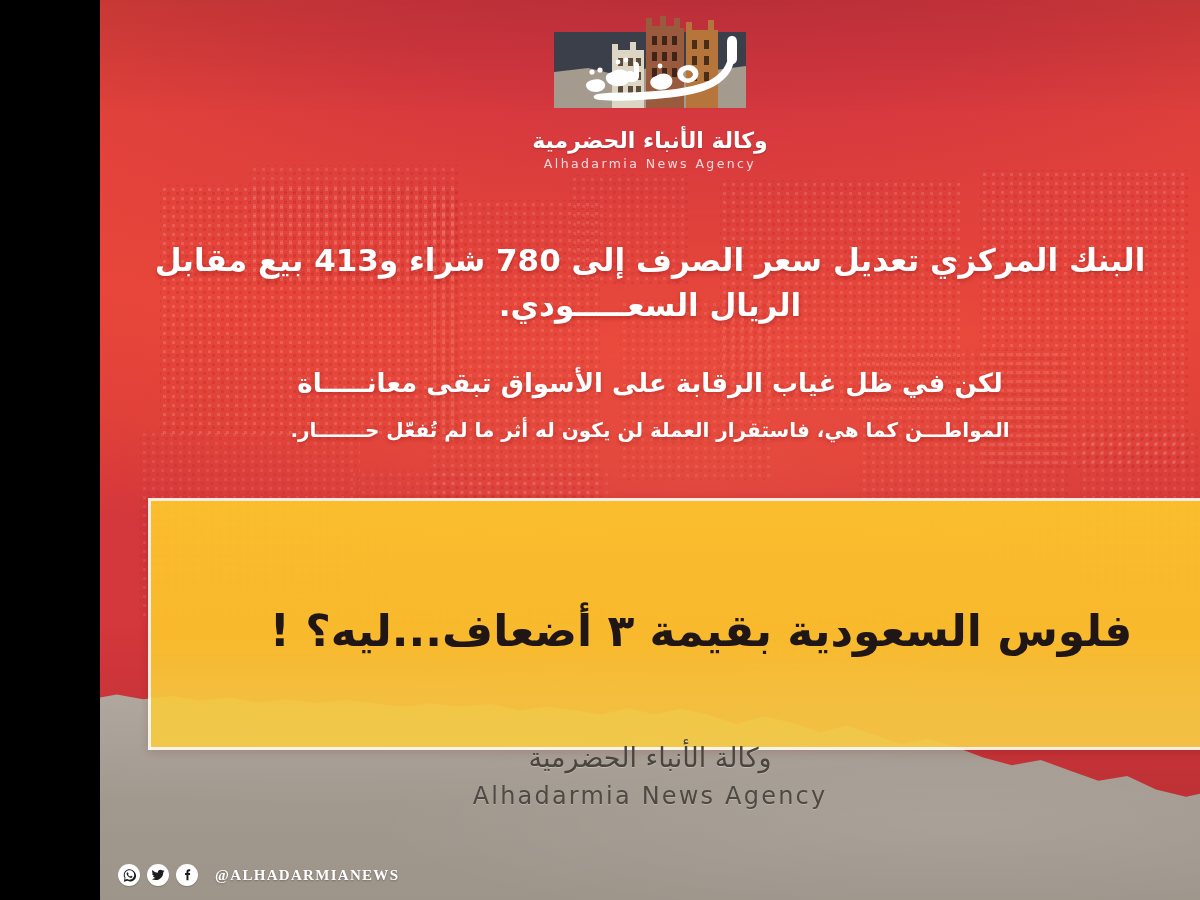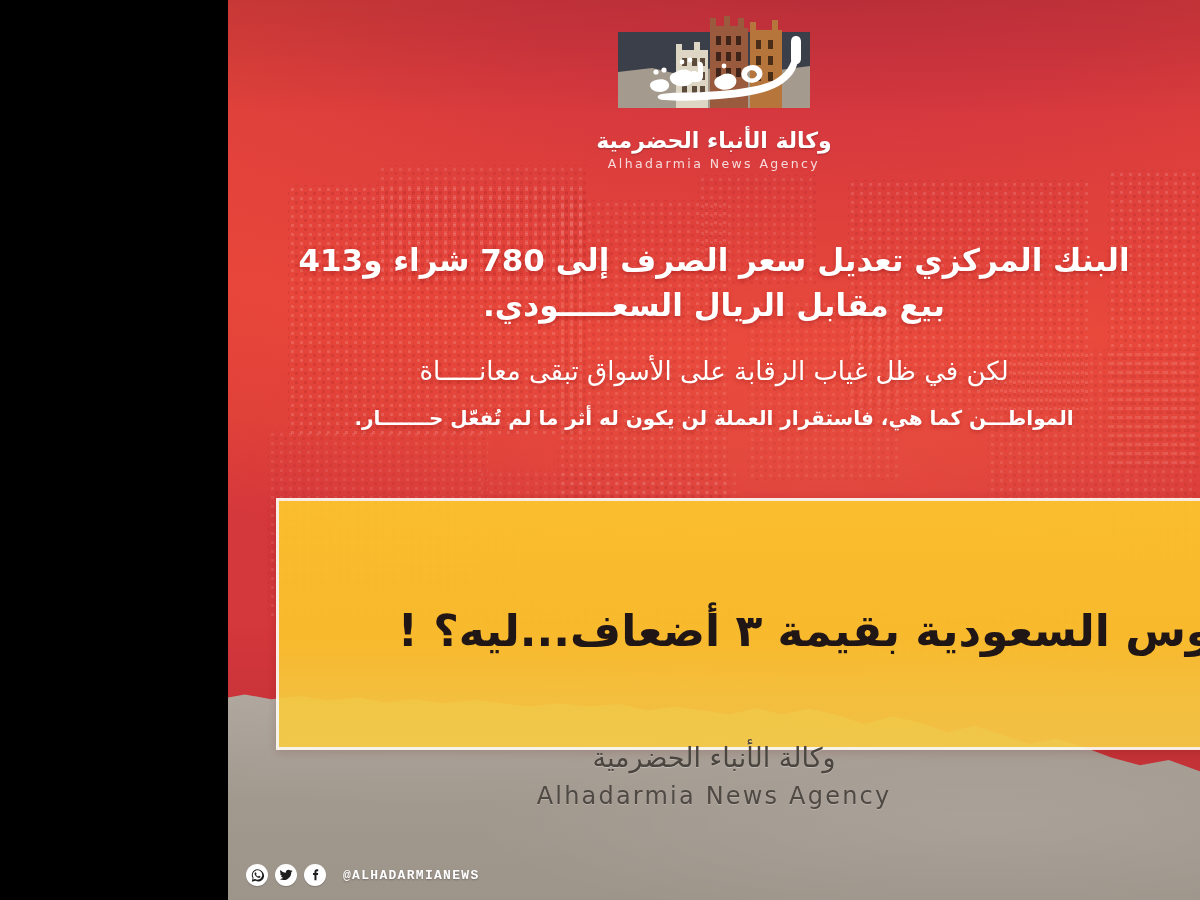--- a/index.html
+++ b/index.html
@@ -1,21 +1,21 @@
 <!DOCTYPE html>
 <html lang="ar" dir="rtl"><head>
 <meta charset="utf-8">
 <title>Alhadarmia News Agency — Social Card</title>
 <style>
   * { margin:0; padding:0; box-sizing:border-box; }
   html,body { width:1200px; height:900px; overflow:hidden; background:#000; }
 
   .card{
     position:relative;
-    width:972px; height:900px;
+    width:1100px; height:900px;
     font-family:"DejaVu Sans","Liberation Sans",sans-serif;
     overflow:hidden;
     background:#a79e94;
   }
 
   
   .paper-bottom{
     position:absolute; left:0; right:0; bottom:0; height:260px;
     background:
       radial-gradient(120% 90% at 20% 10%, rgba(255,255,255,.16), rgba(255,255,255,0) 60%),
@@ -85,22 +85,22 @@
   .article{
     position:absolute; left:52px; right:52px; top:238px;
     text-align:center; color:#ffffff; direction:rtl;
   }
   .headline{
     font-size:31px; font-weight:bold; line-height:1.45;
     text-shadow:0 2px 4px rgba(120,0,10,.35);
     letter-spacing:0px;
   }
   .body-1{
-    margin-top:24px;
-    font-size:26px; font-weight:normal; line-height:1.5;
+    margin-top:36px;
+    font-size:26px; font-weight:bold; line-height:1.5;
     text-shadow:0 2px 4px rgba(120,0,10,.30);
   }
   .body-2{
     margin-top:12px;
     font-size:20px; font-weight:bold; line-height:1.5;
     text-shadow:0 2px 4px rgba(120,0,10,.30);
   }
 
   
   .yellow-box{
@@ -135,24 +135,24 @@
     position:absolute; left:18px; bottom:14px;
     display:flex; align-items:center; gap:7px; direction:ltr;
   }
   .sicon{
     width:22px; height:22px; border-radius:50%; background:#ffffff;
     display:flex; align-items:center; justify-content:center;
     box-shadow:0 1px 1px rgba(0,0,0,.18);
   }
   .sicon svg{ display:block; }
   .handle{
-    margin-left:10px; color:#ffffff; font-size:13px; font-weight:bold;
+    margin-left:10px; color:#ffffff; font-size:15px; font-weight:bold;
     letter-spacing:1.3px;
     text-shadow:0 1px 2px rgba(0,0,0,.28);
-    font-family:Liberation Mono, monospace;
+    font-family:Liberation Serif, serif;
   }
 </style>
 </head>
 <body>
 
 <div class="card" style="--tearmask:linear-gradient(#000,#000);">
 
   <div class="paper-bottom"></div>
 
   <svg width="0" height="0" style="position:absolute" aria-hidden="true">

